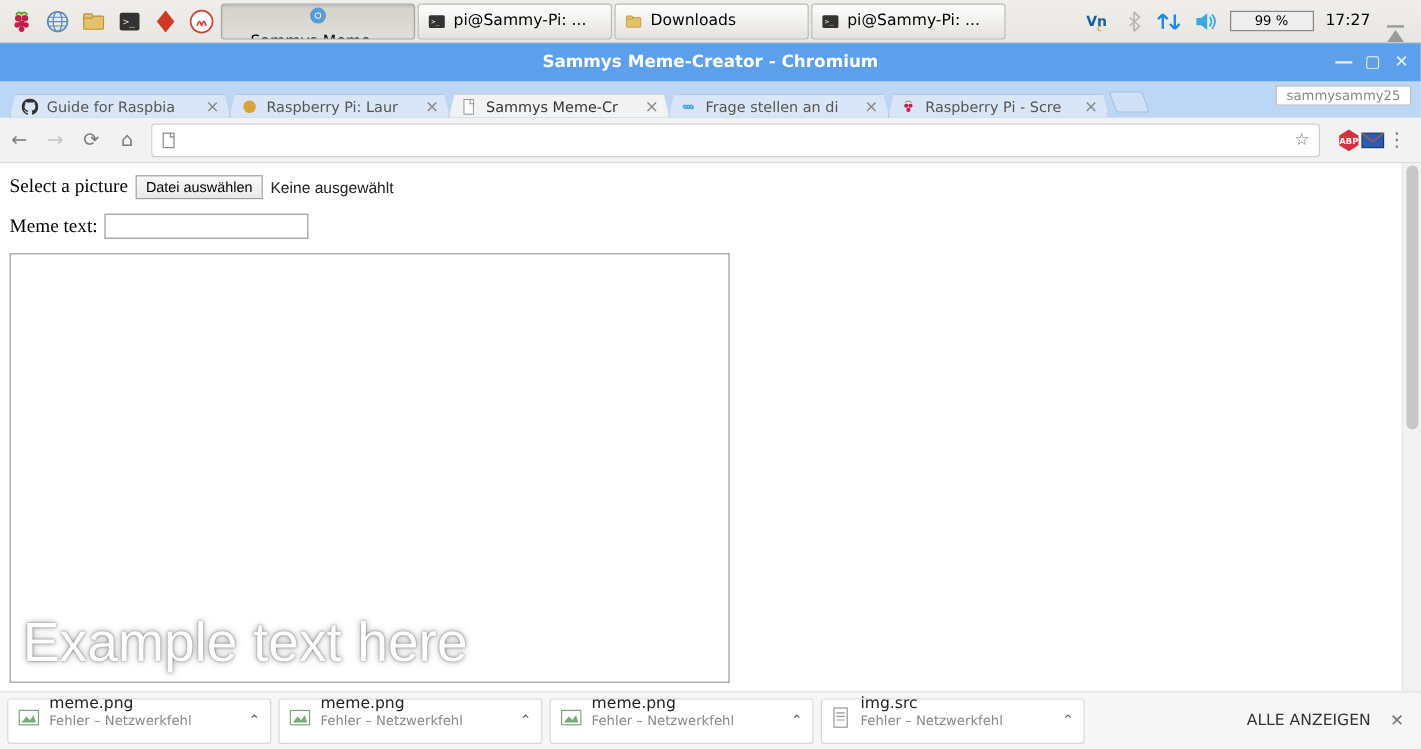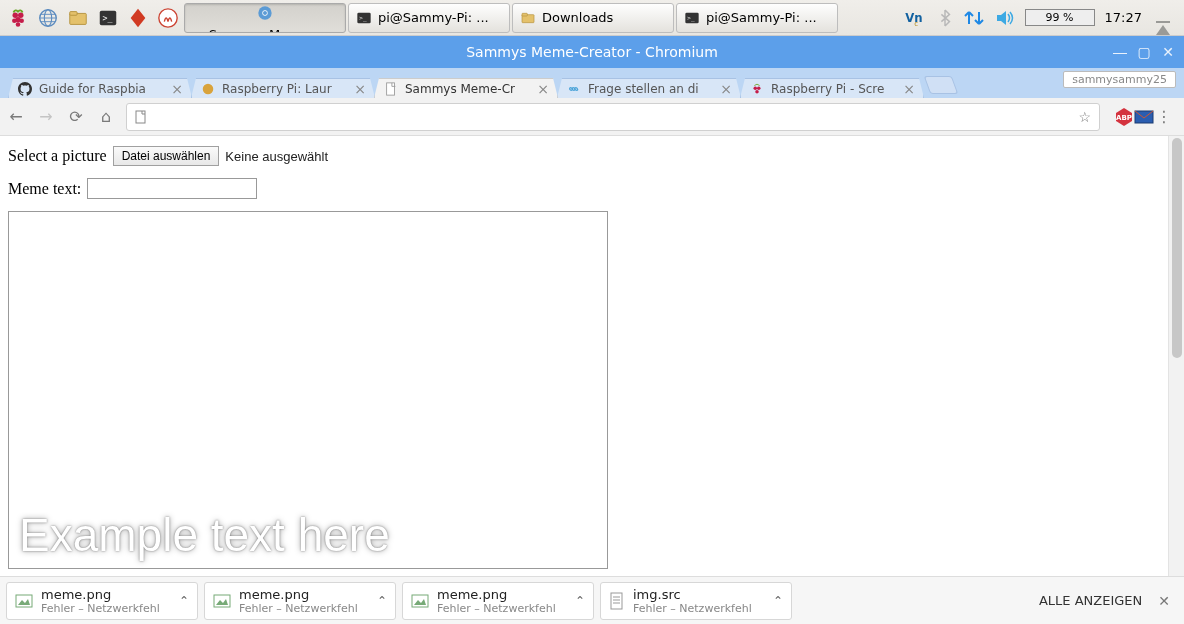--- a/index.html
+++ b/index.html
@@ -63,20 +63,21 @@
   
   .chrome-title {
     height: 32px;
     background: #5c9fea;
     color: #fff;
     display: flex;
     align-items: center;
     justify-content: center;
     font-size: 14px;
     position: relative;
+    font-weight: bold;
   }
   .win-controls { position:absolute; right:6px; top:6px; display:flex; gap:4px; }
   .win-controls span { width:20px; height:20px; display:flex;align-items:center;justify-content:center; color:#eaf2fc; cursor:pointer;}
 
   
   .tabs-bar {
     height: 30px;
     background: #bcd6f4;
     display:flex;
     align-items:flex-end;
@@ -197,27 +198,27 @@
   .downloads-bar {
     height:48px;
     background:#f6f6f6;
     border-top:1px solid #ddd;
     display:flex;
     align-items:center;
     padding:0 6px;
     gap:6px;
   }
   .dl-item {
-    width:192px; height:38px;
+    width:220px; height:38px;
     border:1px solid #d7d7d7;
     background:#fff;
     border-radius:3px;
     display:flex;
-    align-items:center;
-    padding:0 8px;
+    align-items:flex-end;
+    padding:12px 8px;
     gap:8px;
     font-size:12px;
   }
   .dl-item .fn { font-size:13px; color:#222; }
   .dl-item .err { font-size:11px; color:#888; white-space:nowrap; overflow:hidden; text-overflow:ellipsis; max-width:130px;}
   .dl-item .chev { margin-left:auto; color:#666; }
   .dl-right { margin-left:auto; display:flex; align-items:center; gap:16px; font-size:13px; color:#333; padding-right:8px;}
   .dl-right .x { color:#777; font-size:14px; }
 
   

